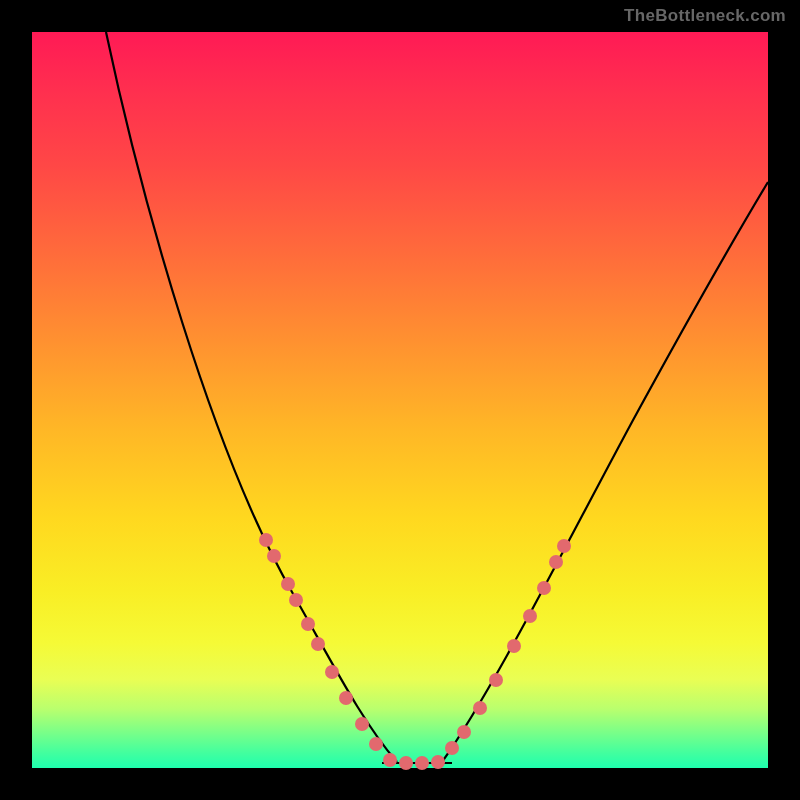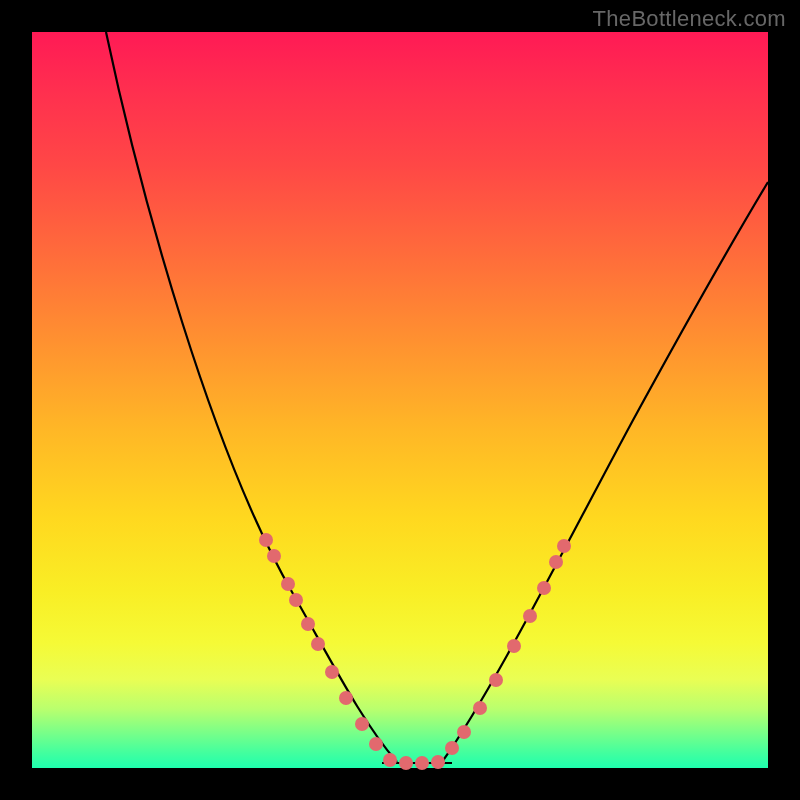--- a/index.html
+++ b/index.html
@@ -39,22 +39,22 @@
       #b9ff6e 92%,
       #7dff87 95%,
       #41ff9f 98%,
       #1fffae 100%);
   }
   .watermark {
     position: absolute;
     top: 6px;
     right: 14px;
     color: #676767;
-    font-size: 22px;
-    font-weight: 400;
+    font-size: 17px;
+    font-weight: 700;
     letter-spacing: 0.3px;
     z-index: 3;
   }
   svg.curve {
     position: absolute;
     left: 0;
     top: 0;
     width: 736px;
     height: 736px;
     overflow: visible;

